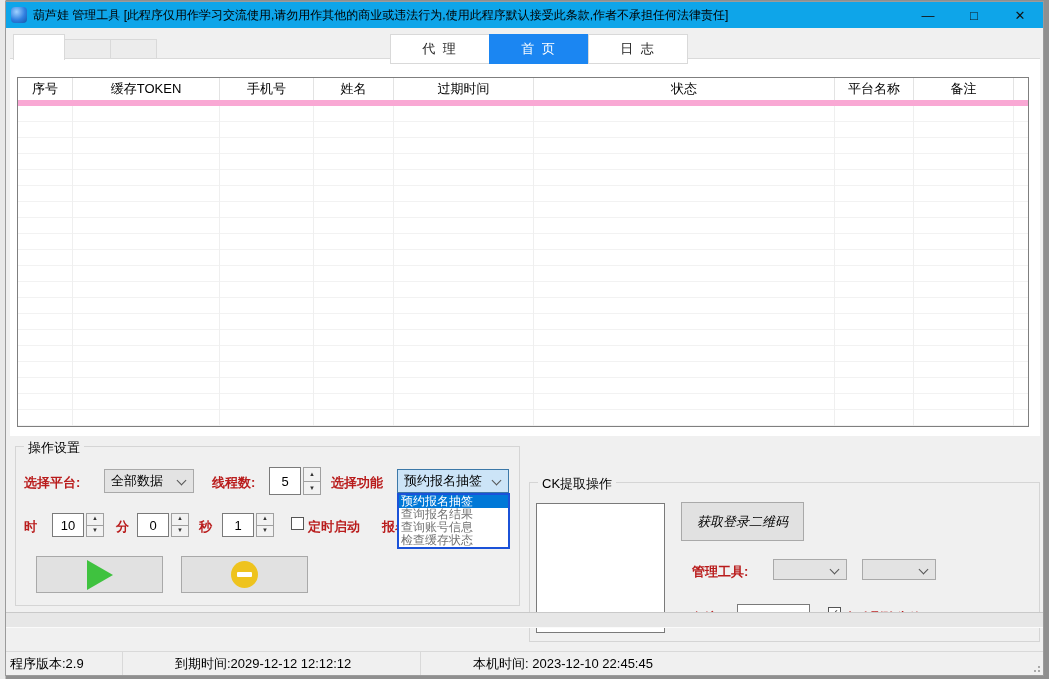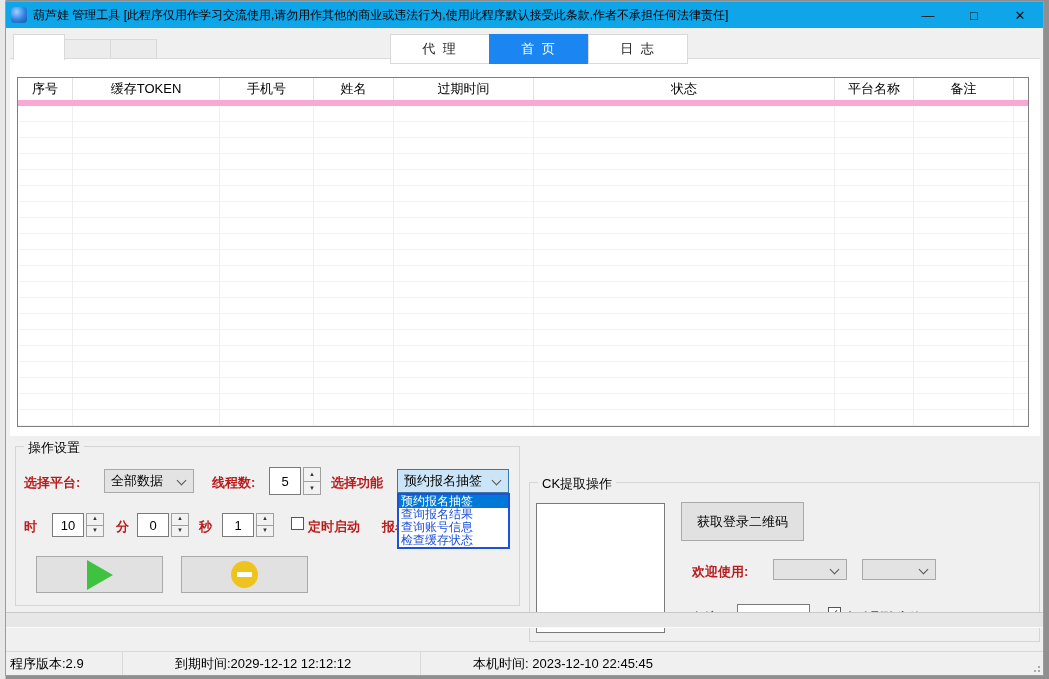--- a/index.html
+++ b/index.html
@@ -42,33 +42,33 @@
   
   .groupbox{position:absolute;box-sizing:border-box;border:1px solid #d5d5d5;background:#f0f0f0;}
   .group-label{position:absolute;top:-8px;left:8px;background:#f0f0f0;padding:0 4px;font-size:13px;color:#000;}
   .lbl{position:absolute;font-size:13px;color:#b91c1c;white-space:nowrap;font-weight:bold;}
   .combo{position:absolute;box-sizing:border-box;border:1px solid #a9a9a9;background:#e3e3e3;
     font-size:13px;color:#000;display:flex;align-items:center;padding-left:6px;}
   .combo .chev{position:absolute;right:8px;top:40%;width:6px;height:6px;margin-top:-2px;
     border-right:1.4px solid #555;border-bottom:1.4px solid #555;transform:rotate(45deg);}
   .combo.focused{background:#cce4f7;border:1px solid #3c78a8;}
   .dropdown-list{position:absolute;box-sizing:border-box;background:#fff;border:2px solid #1b52d8;z-index:20;}
-  .dd-item{height:13px;line-height:13px;font-size:12px;padding-left:2px;color:#1d4ed8;white-space:nowrap;}
+  .dd-item{height:13px;line-height:13px;font-size:12px;padding-left:2px;color:#737373;white-space:nowrap;}
   .dd-item.selected{background:#0078d7;color:#fff;}
   .spin{position:absolute;display:flex;}
   .spin-box{box-sizing:border-box;width:32px;height:24px;border:1px solid #7a7a7a;background:#fff;
     font-size:13px;display:flex;align-items:center;justify-content:center;}
   .spin-btns{display:flex;flex-direction:column;margin-left:2px;}
   .spin-btn{box-sizing:border-box;width:18px;height:12px;border:1px solid #a0a0a0;background:#f2f2f2;
     font-size:6px;line-height:9px;text-align:center;color:#333;}
   .spin-btn.up{border-bottom:none;}
   .cb{position:absolute;box-sizing:border-box;width:13px;height:13px;border:1px solid #555;background:#fff;
     font-size:11px;line-height:11px;text-align:center;color:#444;}
   .big-btn{position:absolute;box-sizing:border-box;background:#e1e1e1;border:1px solid #a9a9a9;
-    display:flex;align-items:center;justify-content:center;}
+    display:flex;align-items:center;justify-content:center;font-style:italic;}
   .play-glyph{width:0;height:0;border-left:26px solid #3fc23f;border-top:15px solid transparent;border-bottom:15px solid transparent;}
   .stop-glyph{width:27px;height:27px;border-radius:50%;background:#eec31e;position:relative;}
   .stop-glyph::after{content:"";position:absolute;left:6px;top:11px;width:15px;height:5px;background:#fff;border-radius:1px;}
   .qr-box{position:absolute;box-sizing:border-box;background:#fff;border:1px solid #7a7a7a;}
   .text-input{position:absolute;box-sizing:border-box;border:1px solid #7a7a7a;background:#fff;font-size:13px;padding:0 3px;}
   
   .sunken-band{position:absolute;left:0;top:610px;width:100%;height:14px;background:#e7e7e7;
     border-top:1px solid #c9c9c9;border-bottom:1px solid #fafafa;}
   .statusbar{position:absolute;left:0;bottom:0;width:100%;height:23px;background:#f0f0f0;
     border-top:1px solid #d9d9d9;display:flex;align-items:center;gap:48px;}
@@ -204,21 +204,21 @@
     </div>
   </div>
 
   <div class="groupbox" style="left:523px;top:444px;width:511px;height:160px;margin-top:36px;">
     <div class="group-label">CK提取操作</div>
 
     <div class="qr-box" style="left:6px;top:20px;width:129px;height:130px;"></div>
 
     <div class="big-btn" style="left:151px;top:19px;width:123px;height:39px;font-size:13px;">获取登录二维码</div>
 
-    <div class="lbl" style="left:162px;top:80px;">欢迎使用:</div>
+    <div class="lbl" style="left:162px;top:80px;">管理工具:</div>
     <div class="combo" style="left:243px;top:76px;width:74px;height:21px;">
       <span></span>
       <span class="chev"></span>
     </div>
     <div class="combo" style="left:332px;top:76px;width:74px;height:21px;">
       <span></span>
       <span class="chev"></span>
     </div>
 
     <div class="lbl" style="left:162px;top:126px;">备注:</div>

